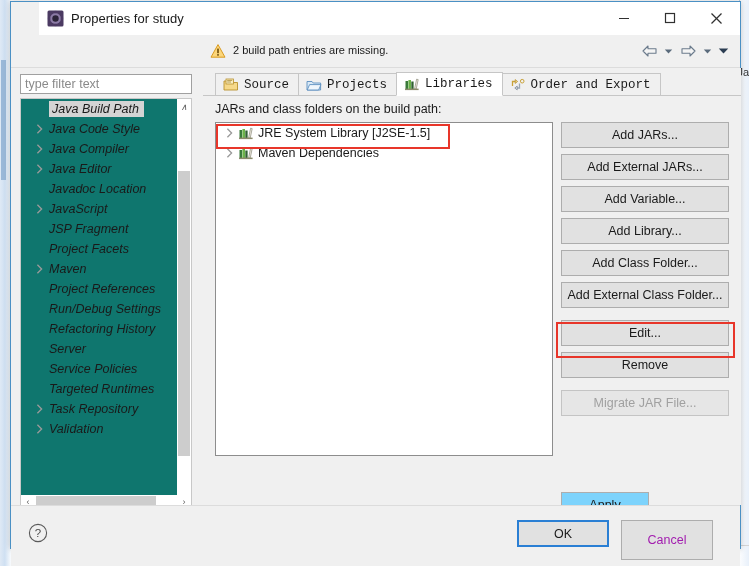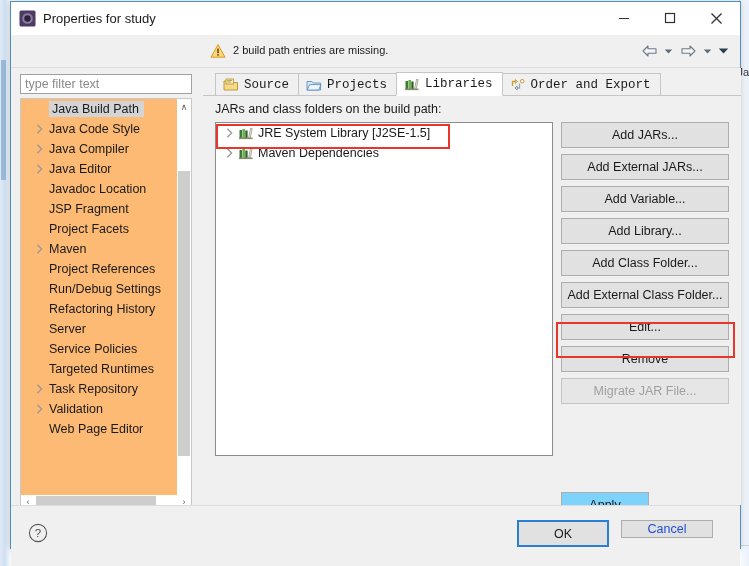--- a/index.html
+++ b/index.html
@@ -57,20 +57,21 @@
     border: 1px solid #4a90c4;
     box-shadow: 0 0 6px rgba(0,0,0,0.22);
   }
 
   
   #titlebar {
     position: relative;
     height: 33px;
     background: #ffffff;
     border-bottom: 1px solid #ffffff;
+    margin-left: 28px;
   }
   #titlebar-icon {
     position: absolute; left: 8px; top: 8px;
     width: 17px; height: 17px;
   }
   #titlebar-title {
     position: absolute; left: 32px; top: 8px;
     font-size: 13px; color: #1a1a1a;
     line-height: 17px;
     white-space: nowrap;
@@ -117,23 +118,24 @@
     position: absolute; left: 9px; top: 6px;
     width: 172px; height: 20px;
     background: #ffffff; border: 1px solid #a0a0a0;
     font-family: "Liberation Sans", sans-serif;
     font-size: 12.5px; color: #8a8a8a;
     padding: 0 4px; line-height: 18px;
   }
   #tree-wrap {
     position: absolute; left: 9px; top: 30px;
     width: 172px; height: 462px;
-    background: #fdba74;
+    background: #0f766e;
     border: 1px solid #c8c8c8;
     overflow: hidden;
+    font-style: italic;
   }
   #tree-list {
     position: absolute; left: 0; top: 0; width: 157px;
   }
   .tree-item {
     position: relative;
     height: 20px;
     line-height: 20px;
     white-space: nowrap;
     font-size: 12.5px;
@@ -264,21 +266,21 @@
     width: 168px; height: 26px;
     margin-bottom: 6px;
     background: #e1e1e1;
     border: 1px solid #adadad;
     font-family: "Liberation Sans", sans-serif;
     font-size: 12.5px; color: #1a1a1a;
     display: flex; align-items: center; justify-content: center;
     white-space: nowrap;
   }
   .sbtn.disabled { color: #a0a0a0; background: #e6e6e6; border-color: #c4c4c4; }
-  .sbtn.gap-top { }
+  .sbtn.gap-top { margin-top: 12px; }
 
   
   #apply-btn {
     position: absolute; left: 358px; top: 400px;
     width: 88px; height: 26px;
     background: #7dd3fc; border: 1px solid #adadad;
     font-size: 12.5px; color: #1a1a1a;
     display: flex; align-items: center; justify-content: center; margin-top: 24px;
   }
 
@@ -295,23 +297,23 @@
   #ok-btn {
     position: absolute; right: 131px; top: 14px;
     width: 92px; height: 27px;
     background: #e1e1e1;
     border: 2px solid #2a7fd4;
     font-size: 12.5px; color: #1a1a1a;
     display: flex; align-items: center; justify-content: center;
   }
   #cancel-btn {
     position: absolute; right: 27px; top: 14px;
-    width: 92px; height: 18px;
+    width: 92px; height: 40px;
     background: #e1e1e1; border: 1px solid #adadad;
-    font-size: 12.5px; color: #1d4ed8;
+    font-size: 12.5px; color: #a21caf;
     display: flex; align-items: center; justify-content: center;
   }
 
   
   .redbox {
     position: absolute;
     border: 2px solid #e8362a;
     pointer-events: none;
     z-index: 40;
   }
@@ -421,20 +423,25 @@
               <svg width="7" height="10" viewBox="0 0 7 10">
                 <path d="M1.4 0.8 L5.6 5 L1.4 9.2" fill="none" stroke="#9a9a9a" stroke-width="1.3"></path>
               </svg>
             </span><span class="tree-label">Java Compiler</span></div>
           <div class="tree-item"><span class="tree-arrow">
               <svg width="7" height="10" viewBox="0 0 7 10">
                 <path d="M1.4 0.8 L5.6 5 L1.4 9.2" fill="none" stroke="#9a9a9a" stroke-width="1.3"></path>
               </svg>
             </span><span class="tree-label">Java Editor</span></div>
           <div class="tree-item"><span class="tree-label">Javadoc Location</span></div>
+          <div class="tree-item"><span class="tree-arrow">
+              <svg width="7" height="10" viewBox="0 0 7 10">
+                <path d="M1.4 0.8 L5.6 5 L1.4 9.2" fill="none" stroke="#9a9a9a" stroke-width="1.3"></path>
+              </svg>
+            </span><span class="tree-label">JavaScript</span></div>
           <div class="tree-item"><span class="tree-label">JSP Fragment</span></div>
           <div class="tree-item"><span class="tree-label">Project Facets</span></div>
           <div class="tree-item"><span class="tree-arrow">
               <svg width="7" height="10" viewBox="0 0 7 10">
                 <path d="M1.4 0.8 L5.6 5 L1.4 9.2" fill="none" stroke="#9a9a9a" stroke-width="1.3"></path>
               </svg>
             </span><span class="tree-label">Maven</span></div>
           <div class="tree-item"><span class="tree-label">Project References</span></div>
           <div class="tree-item"><span class="tree-label">Run/Debug Settings</span></div>
           <div class="tree-item"><span class="tree-label">Refactoring History</span></div>
@@ -444,21 +451,20 @@
           <div class="tree-item"><span class="tree-arrow">
               <svg width="7" height="10" viewBox="0 0 7 10">
                 <path d="M1.4 0.8 L5.6 5 L1.4 9.2" fill="none" stroke="#9a9a9a" stroke-width="1.3"></path>
               </svg>
             </span><span class="tree-label">Task Repository</span></div>
           <div class="tree-item"><span class="tree-arrow">
               <svg width="7" height="10" viewBox="0 0 7 10">
                 <path d="M1.4 0.8 L5.6 5 L1.4 9.2" fill="none" stroke="#9a9a9a" stroke-width="1.3"></path>
               </svg>
             </span><span class="tree-label">Validation</span></div>
-          <div class="tree-item"><span class="tree-label">Web Page Editor</span></div>
         </div>
       <div id="tree-vscroll">
         <div class="arrow-btn arrow-up">∧</div>
         <div id="tree-vthumb"></div>
         <div class="arrow-btn arrow-down">∨</div>
       </div>
     </div>
 
     <div id="tree-hscroll">
       <div class="harrow harrow-left">‹</div>

